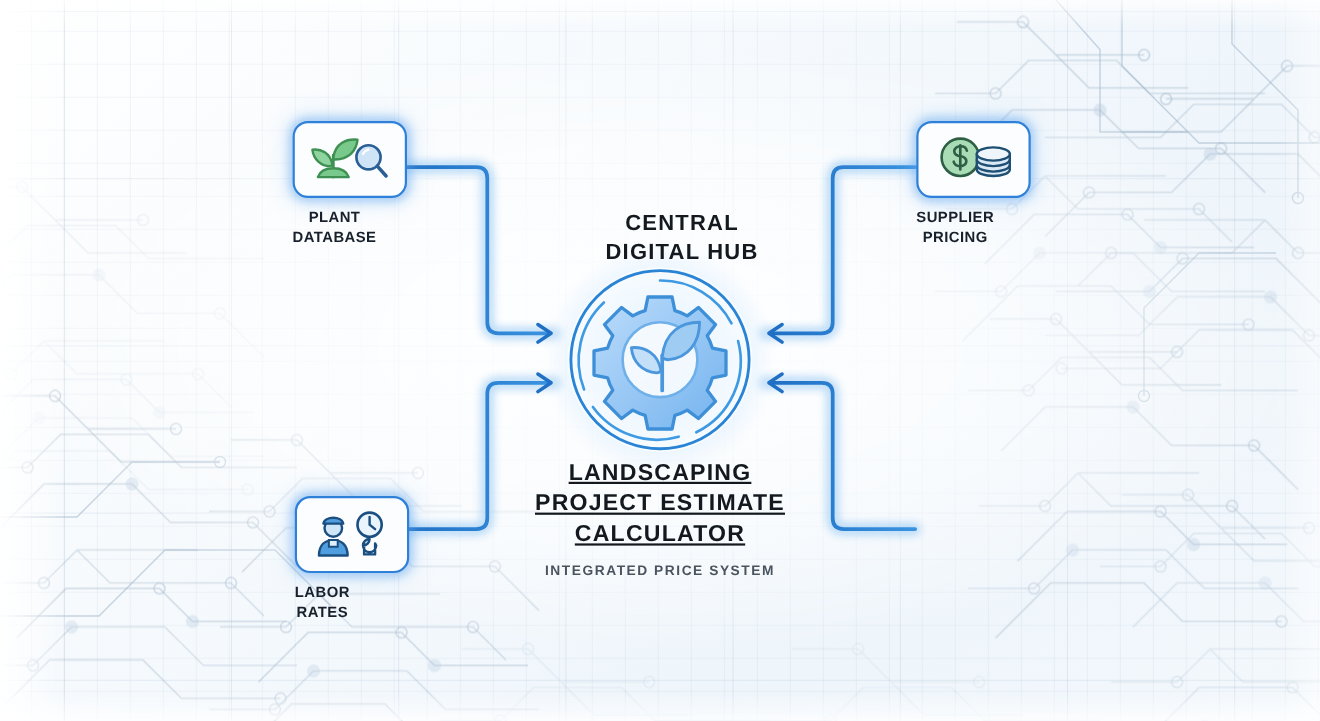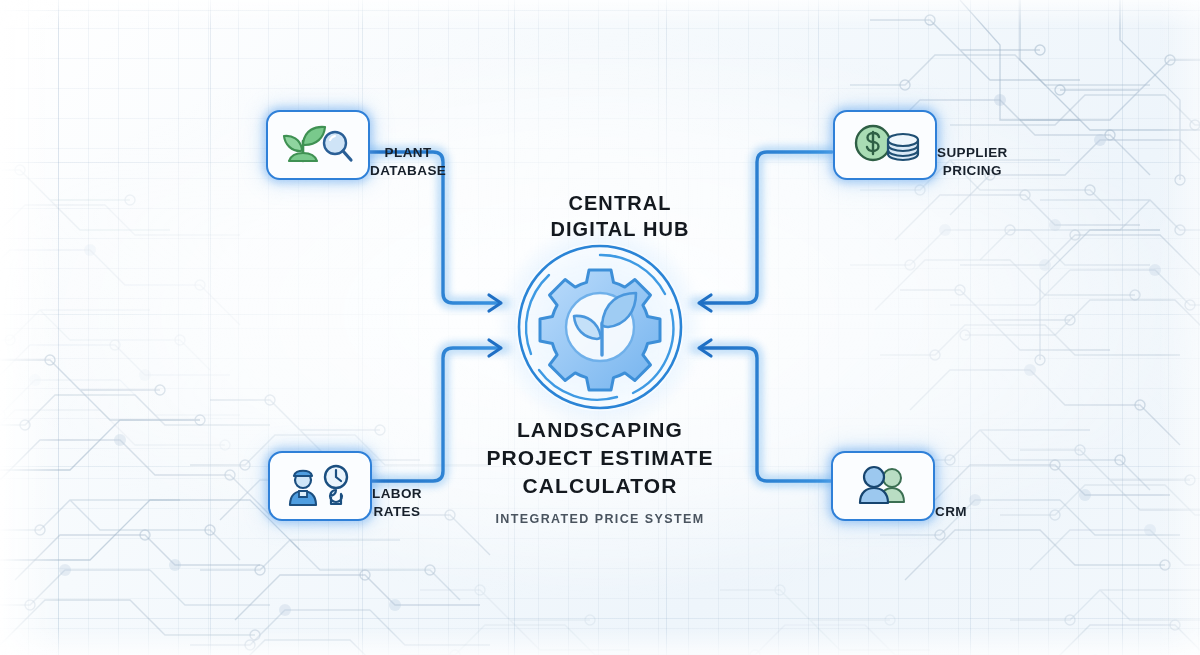--- a/index.html
+++ b/index.html
@@ -32,21 +32,21 @@
     background:radial-gradient(ellipse 70% 60% at 50% 48%, rgba(255,255,255,.92) 0%, rgba(255,255,255,.55) 45%, rgba(255,255,255,0) 72%);
   }
   .edge-fade{
     background:linear-gradient(to right, rgba(255,255,255,.95) 0px, rgba(255,255,255,0) 60px),
                linear-gradient(to left, rgba(255,255,255,.55) 0px, rgba(255,255,255,0) 40px),
                linear-gradient(to bottom, rgba(255,255,255,.75) 0px, rgba(255,255,255,0) 26px),
                linear-gradient(to top, rgba(255,255,255,.75) 0px, rgba(255,255,255,0) 26px);
   }
 
   
-  .node{position:absolute;display:flex;flex-direction:row;align-items:flex-end;}
+  .node{position:absolute;display:flex;flex-direction:column;align-items:flex-start;}
   .node-box{
     width:100px;height:66px;border-radius:14px;
     background:#fbfdff;border:2.5px solid #2f80d8;
     box-shadow:0 0 9px 3px rgba(90,160,235,.45), 0 0 20px 6px rgba(120,180,240,.22);
     display:flex;align-items:center;justify-content:center;
   }
   .node-box svg{display:block;}
   .node-label{
     margin-top:9px;text-align:center;
     font-size:13.5px;font-weight:bold;letter-spacing:.4px;
@@ -58,21 +58,21 @@
   #hub .glow{
     position:absolute;left:-14px;top:-14px;width:218px;height:206px;border-radius:50%;
     background:radial-gradient(circle at 50% 50%, rgba(150,205,255,.55) 0%, rgba(165,212,255,.33) 42%, rgba(200,230,255,0) 70%);
     filter:blur(3px);
   }
   #hub svg{position:absolute;left:0;top:0;}
 
   
   .center-text{position:absolute;width:100%;text-align:center;color:#14191f;}
   #hub-title{top:191px;font-size:20px;font-weight:bold;letter-spacing:1.1px;line-height:1.28;white-space:pre-line;margin-left:20px;}
-  #main-title{top:416px;font-size:21px;font-weight:bold;letter-spacing:1.1px;line-height:1.33;white-space:pre-line;}
+  #main-title{top:416px;font-size:21px;font-weight:bold;letter-spacing:1.1px;line-height:1.33;white-space:pre-line;text-decoration:underline;}
   #subtitle{top:512px;font-size:12.5px;font-weight:bold;letter-spacing:1.4px;color:#4a545f;}
 
   #connectors{position:absolute;left:0;top:0;}
 </style>
 </head>
 <body>
 
 <div id="stage">
 
   <div class="bg-layer grid-fine"></div>
@@ -246,25 +246,14 @@
           <ellipse cx="53" cy="17" rx="15" ry="6" fill="#eef6fc"></ellipse>
           <path d="M38 22 c0 3.4 7 6 15 6 s15 -2.6 15 -6" fill="none"></path>
           <path d="M38 27 c0 3.4 7 6 15 6 s15 -2.6 15 -6" fill="none"></path>
         </g>
       </svg>
     </div>
     <div class="node-label">SUPPLIER
 PRICING</div>
   </div>
 
-  <div class="node" style="left:831px;top:451px;">
-    <div class="node-box">
-      <svg width="58" height="42" viewBox="0 0 58 42">
-        <circle cx="38" cy="13" r="9" fill="#b9ddc3" stroke="#3b6f52" stroke-width="2"></circle>
-        <path d="M26 37 C26 27 32 23 38 23 C44 23 50 27 50 37 Z" fill="#b9ddc3" stroke="#3b6f52" stroke-width="2" stroke-linejoin="round"></path>
-        <circle cx="20" cy="12" r="10" fill="#9cc8ef" stroke="#17456f" stroke-width="2.2"></circle>
-        <path d="M6 38 C6 27 13 23 20 23 C27 23 34 27 34 38 Z" fill="#9cc8ef" stroke="#17456f" stroke-width="2.2" stroke-linejoin="round"></path>
-      </svg>
-    </div>
-    <div class="node-label">CRM</div>
-  </div>
 
 </div>
 
 </body></html>

